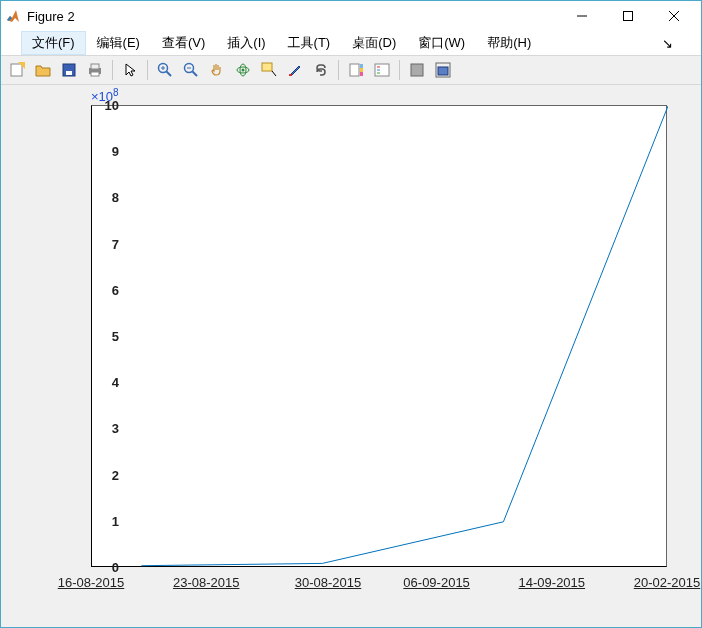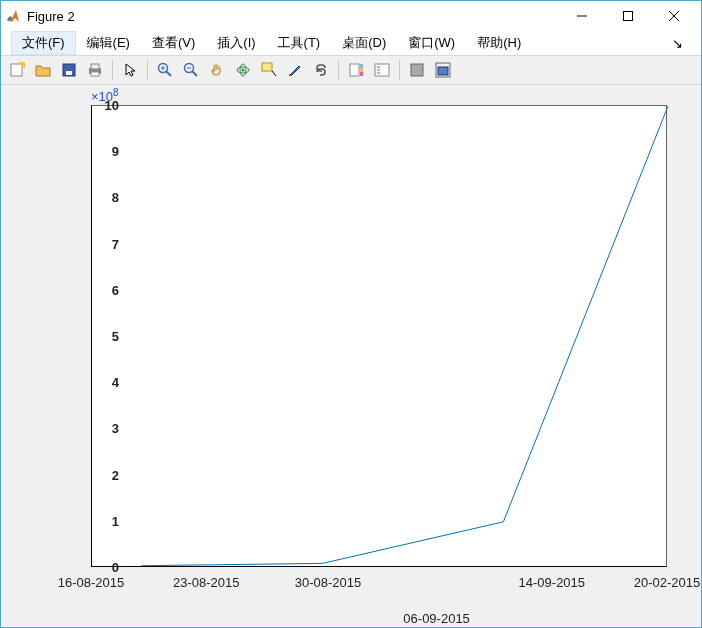--- a/index.html
+++ b/index.html
@@ -34,21 +34,21 @@
   .winbtn {
     width: 46px; height: 30px;
     display: flex; align-items: center; justify-content: center;
     font-size: 13px;
     color: #000;
   }
   .menubar {
     height: 24px;
     display: flex;
     align-items: center;
-    padding: 0 10px;
+    padding: 0 20px;
     background: #fff;
     font-size: 13px;
   }
   .menuitem {
     padding: 2px 10px;
     color: #000;
     border: 1px solid transparent;
   }
   .menuitem.hover {
     background: #e5f1fb;
@@ -105,20 +105,21 @@
     transform: translateY(-50%);
     font-weight: bold;
   }
   .xtick {
     position: absolute;
     top: 490px;
     font-size: 13px;
     color: #222;
     transform: translateX(-50%);
     white-space: nowrap;
+    text-decoration: underline;
   }
   .exponent {
     position: absolute;
     left: 90px;
     top: 2px;
     font-size: 13px;
     color: #1d4ed8;
   }
   .exponent sup { font-size: 10px; vertical-align: super; }
   svg.line { position: absolute; left: 0; top: 0; }
@@ -294,17 +295,17 @@
       <div class="ytick" style="top: 158.6px;">7</div>
       <div class="ytick" style="top: 112.4px;">8</div>
       <div class="ytick" style="top: 66.2px;">9</div>
       <div class="ytick" style="top: 20px;">10</div>
     </div>
 
   <div id="xticks">
       <div class="xtick" style="left: 90px;">16-08-2015</div>
       <div class="xtick" style="left: 205.2px;">23-08-2015</div>
       <div class="xtick" style="left: 327px;">30-08-2015</div>
-      <div class="xtick" style="left: 435.6px; margin-top: 36px;">06-09-2015</div>
+      <div class="xtick" style="left: 435.6px;">06-09-2015</div>
       <div class="xtick" style="left: 550.8px;">14-09-2015</div>
       <div class="xtick" style="left: 666px;">20-02-2015</div>
     </div>
 </div>
 
 </body></html>

